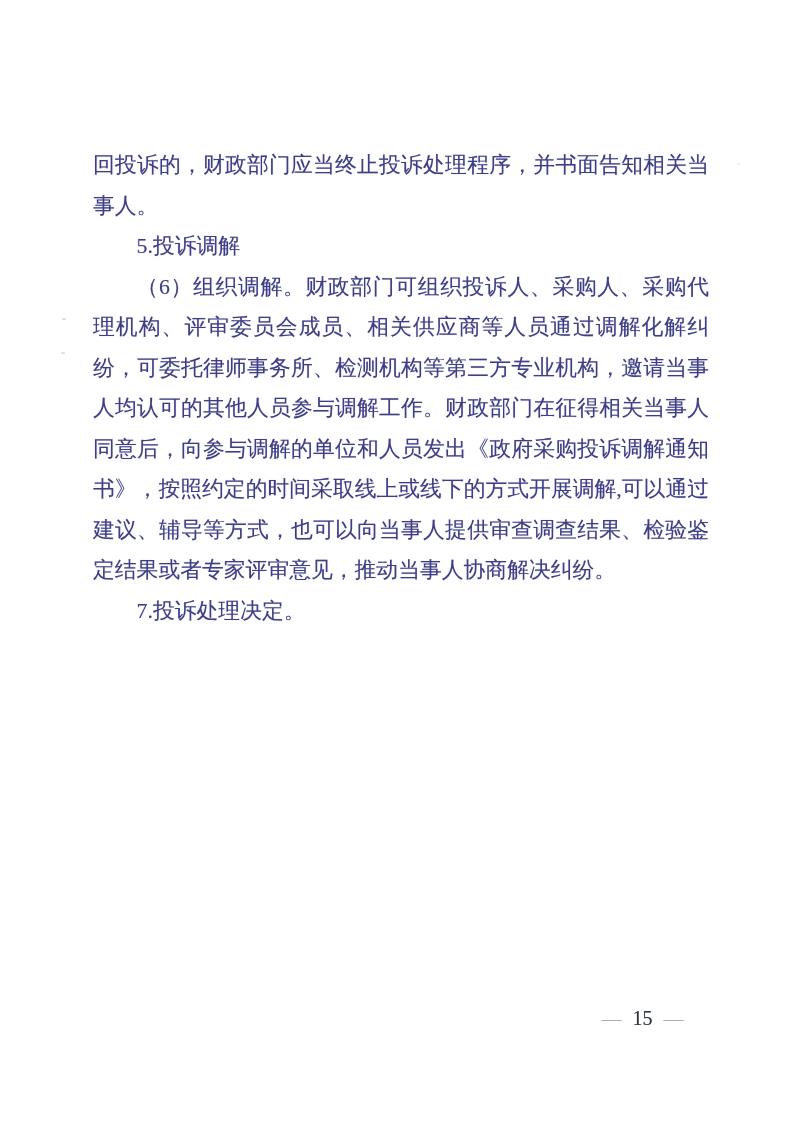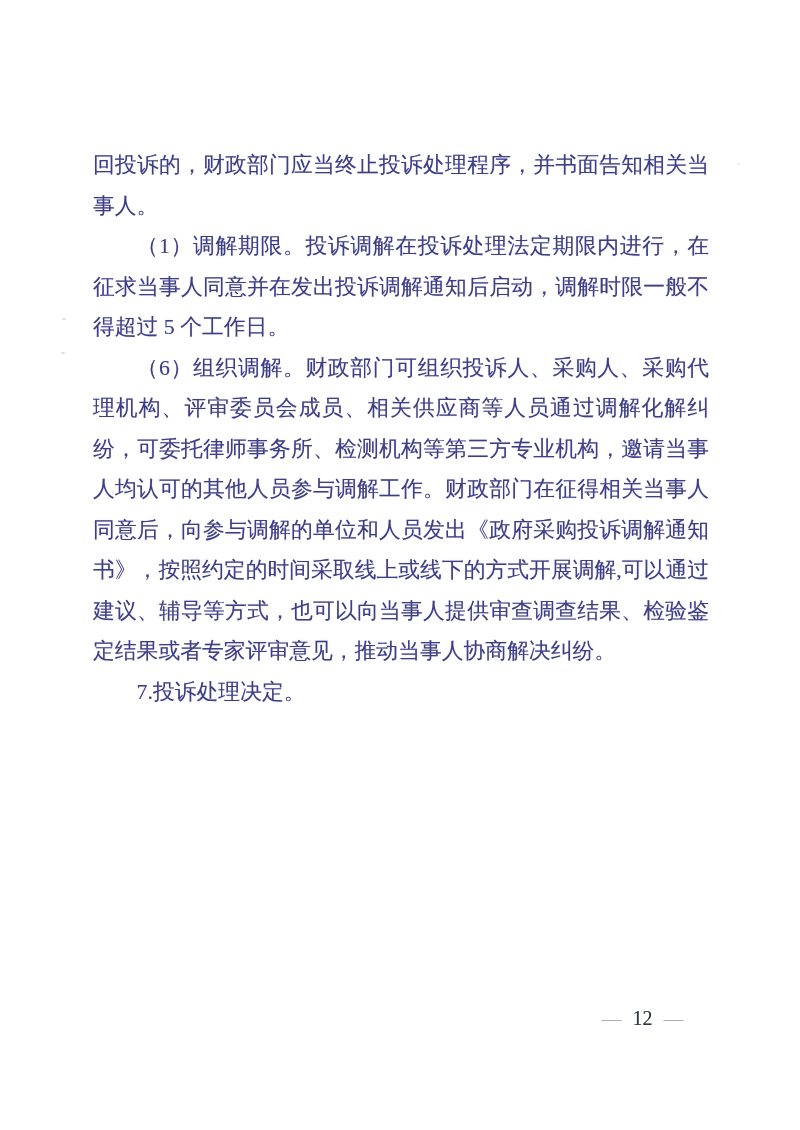--- a/index.html
+++ b/index.html
@@ -70,28 +70,28 @@
   .speck-3 { left: 737px; top: 163px; width: 3px; height: 2px; opacity: 0.35; }
 </style>
 </head>
 <body>
 
 <div class="page">
 
   <div class="content" style="color: rgb(62, 62, 134);">
 
   <p class="para">回投诉的，财政部门应当终止投诉处理程序，并书面告知相关当事人。</p>
-      <p class="para indent">（1）调解期限。投诉调解在投诉处理法定期限内进行，在征求当事人同意并在发出投诉调解通知后启动，调解时限一般不得超过 5 个工作日。</p>
+      <p class="para indent">5.投诉调解</p>
       <p class="para indent">（6）组织调解。财政部门可组织投诉人、采购人、采购代理机构、评审委员会成员、相关供应商等人员通过调解化解纠纷，可委托律师事务所、检测机构等第三方专业机构，邀请当事人均认可的其他人员参与调解工作。财政部门在征得相关当事人同意后，向参与调解的单位和人员发出《政府采购投诉调解通知书》，按照约定的时间采取线上或线下的方式开展调解,可以通过建议、辅导等方式，也可以向当事人提供审查调查结果、检验鉴定结果或者专家评审意见，推动当事人协商解决纠纷。</p>
       <p class="para indent">7.投诉处理决定。</p>
     </div>
 
   <div class="footer">
     <span class="dash">—</span>
-    <span class="num">12</span>
+    <span class="num">15</span>
     <span class="dash">—</span>
   </div>
 
   <div class="speck speck-1"></div>
   <div class="speck speck-2"></div>
   <div class="speck speck-3"></div>
 
 </div>
 
 </body></html>

